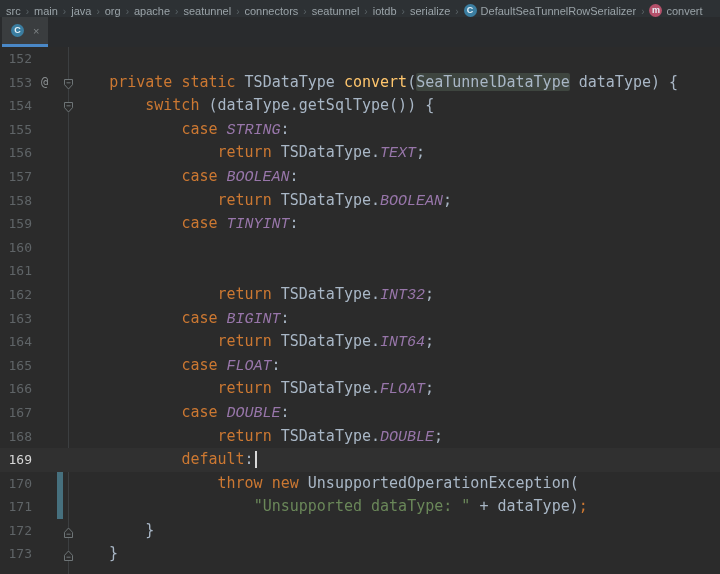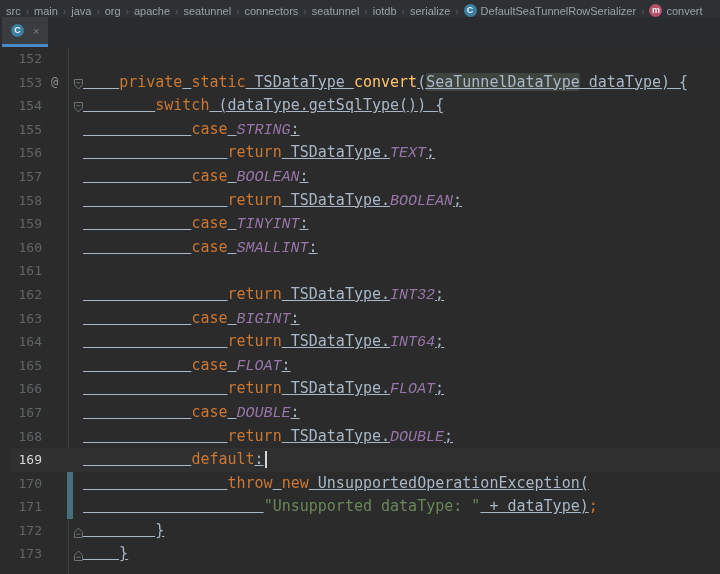--- a/index.html
+++ b/index.html
@@ -35,42 +35,41 @@
     background:var(--c-tab_bg,#3a3d3f);
     border-bottom:3px solid var(--c-tab_underline,#4a88c7);
     font-size:11.5px;color:var(--c-tab_text,#bcbec0);
   }
   .tab-close{color:#7e8486;font-size:11px;margin-left:3px;}
 
   
   .editor{
     position:relative;flex:1;background:var(--c-editor_bg,#2b2b2b);
     font-family:"DejaVu Sans Mono",monospace;
-    padding-left:10px;
   }
   .sepline{position:absolute;left:68px;top:0;bottom:0;width:1px;background:var(--c-gutter_separator,#3c3f41);}
   .line{display:flex;height:23.6px;position:relative;}
   .line.current{background:var(--c-current_line_bg,#303030);}
   .gutter{width:73px;flex:none;position:relative;}
   .lnum{
     position:absolute;left:0;top:0;width:32px;text-align:right;
     font-size:13px;line-height:23.6px;color:var(--c-line_number,#5f6467);
   }
   .lnum.cur{color:var(--c-line_number_current,#d6d6d6);}
   .annot{position:absolute;left:41px;top:0;font-size:12px;line-height:23.6px;color:var(--c-annotation_icon,#8a8f91);}
   .changebar{position:absolute;left:57px;top:0;bottom:0;width:6px;background:var(--c-change_marker,#46707e);}
   .fold{position:absolute;left:62px;top:5px;width:13px;height:13px;}
   .fp{fill:var(--c-editor_bg,#2b2b2b);stroke:var(--c-fold_icon,#6e7577);stroke-width:1;}
   pre.code{
     margin:0;white-space:pre;
     font-family:"DejaVu Sans Mono",monospace;
     font-size:15px;line-height:23.6px;color:var(--c-plain,#a9b7c6);
   }
   .tok-kw{color:var(--c-keyword,#cc7832);}
-  .tok-pl{color:var(--c-plain,#a9b7c6);text-decoration:underline;}
+  .tok-pl{color:var(--c-plain,#a9b7c6);}
   .tok-me{color:var(--c-method_decl,#ffc66d);}
   .tok-en{color:var(--c-enum_constant,#9876aa);font-style:italic;font-family:Liberation Mono, monospace;}
   .tok-st{color:var(--c-string,#6a8759);}
   .tok-hl{background:var(--c-identifier_highlight_bg,#3e453f);border-radius:2px;}
   .caret{
     display:inline-block;width:2px;height:17px;margin-left:1px;
     background:var(--c-caret,#d8d8d8);vertical-align:text-bottom;
   }
 </style>
 </head>
@@ -192,21 +191,20 @@
       <div class="line">
         <div class="gutter">
           <span class="lnum">159</span>
         </div>
         <pre class="code"><span class="tok-pl">            </span><span class="tok-kw">case</span><span class="tok-pl"> </span><span class="tok-en">TINYINT</span><span class="tok-pl">:</span></pre>
       </div>
       <div class="line">
         <div class="gutter">
           <span class="lnum">160</span>
         </div>
-        <pre class="code"><span class="tok-pl">            </span><span class="tok-kw">case</span><span class="tok-pl"> </span><span class="tok-en">SMALLINT</span><span class="tok-pl">:</span></pre>
       </div>
       <div class="line">
         <div class="gutter">
           <span class="lnum">161</span>
         </div>
       </div>
       <div class="line">
         <div class="gutter">
           <span class="lnum">162</span>
         </div>

